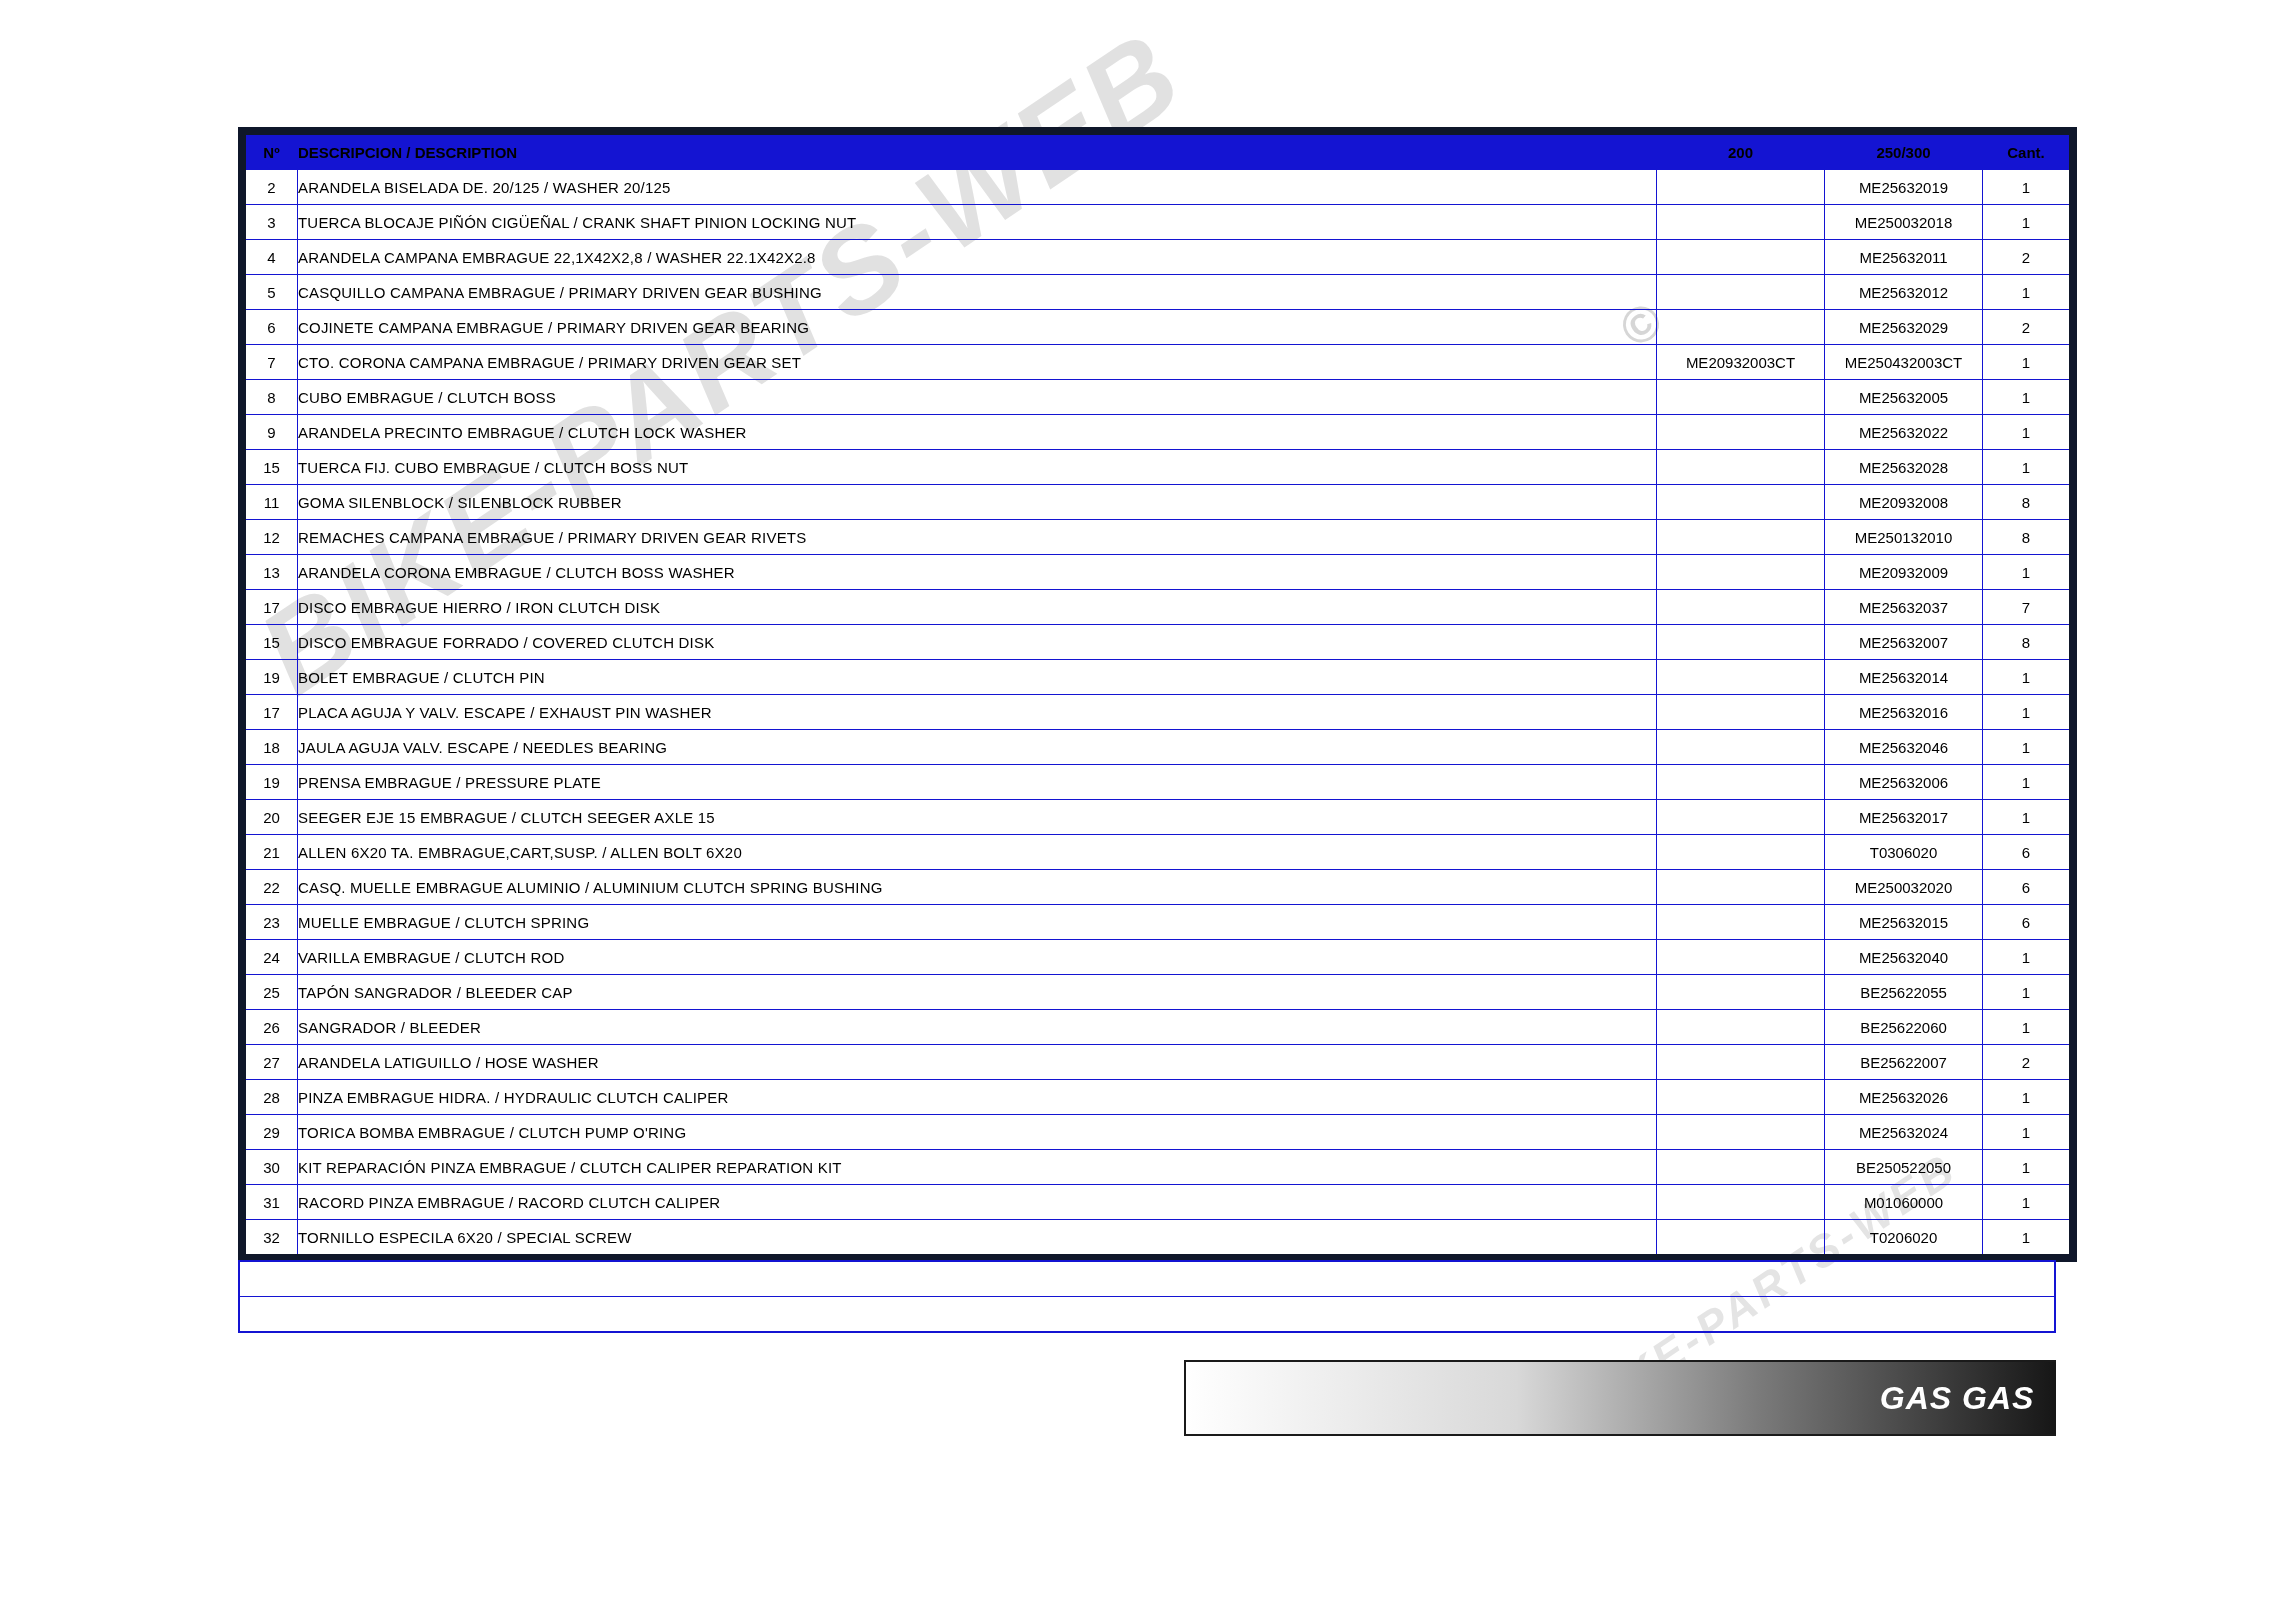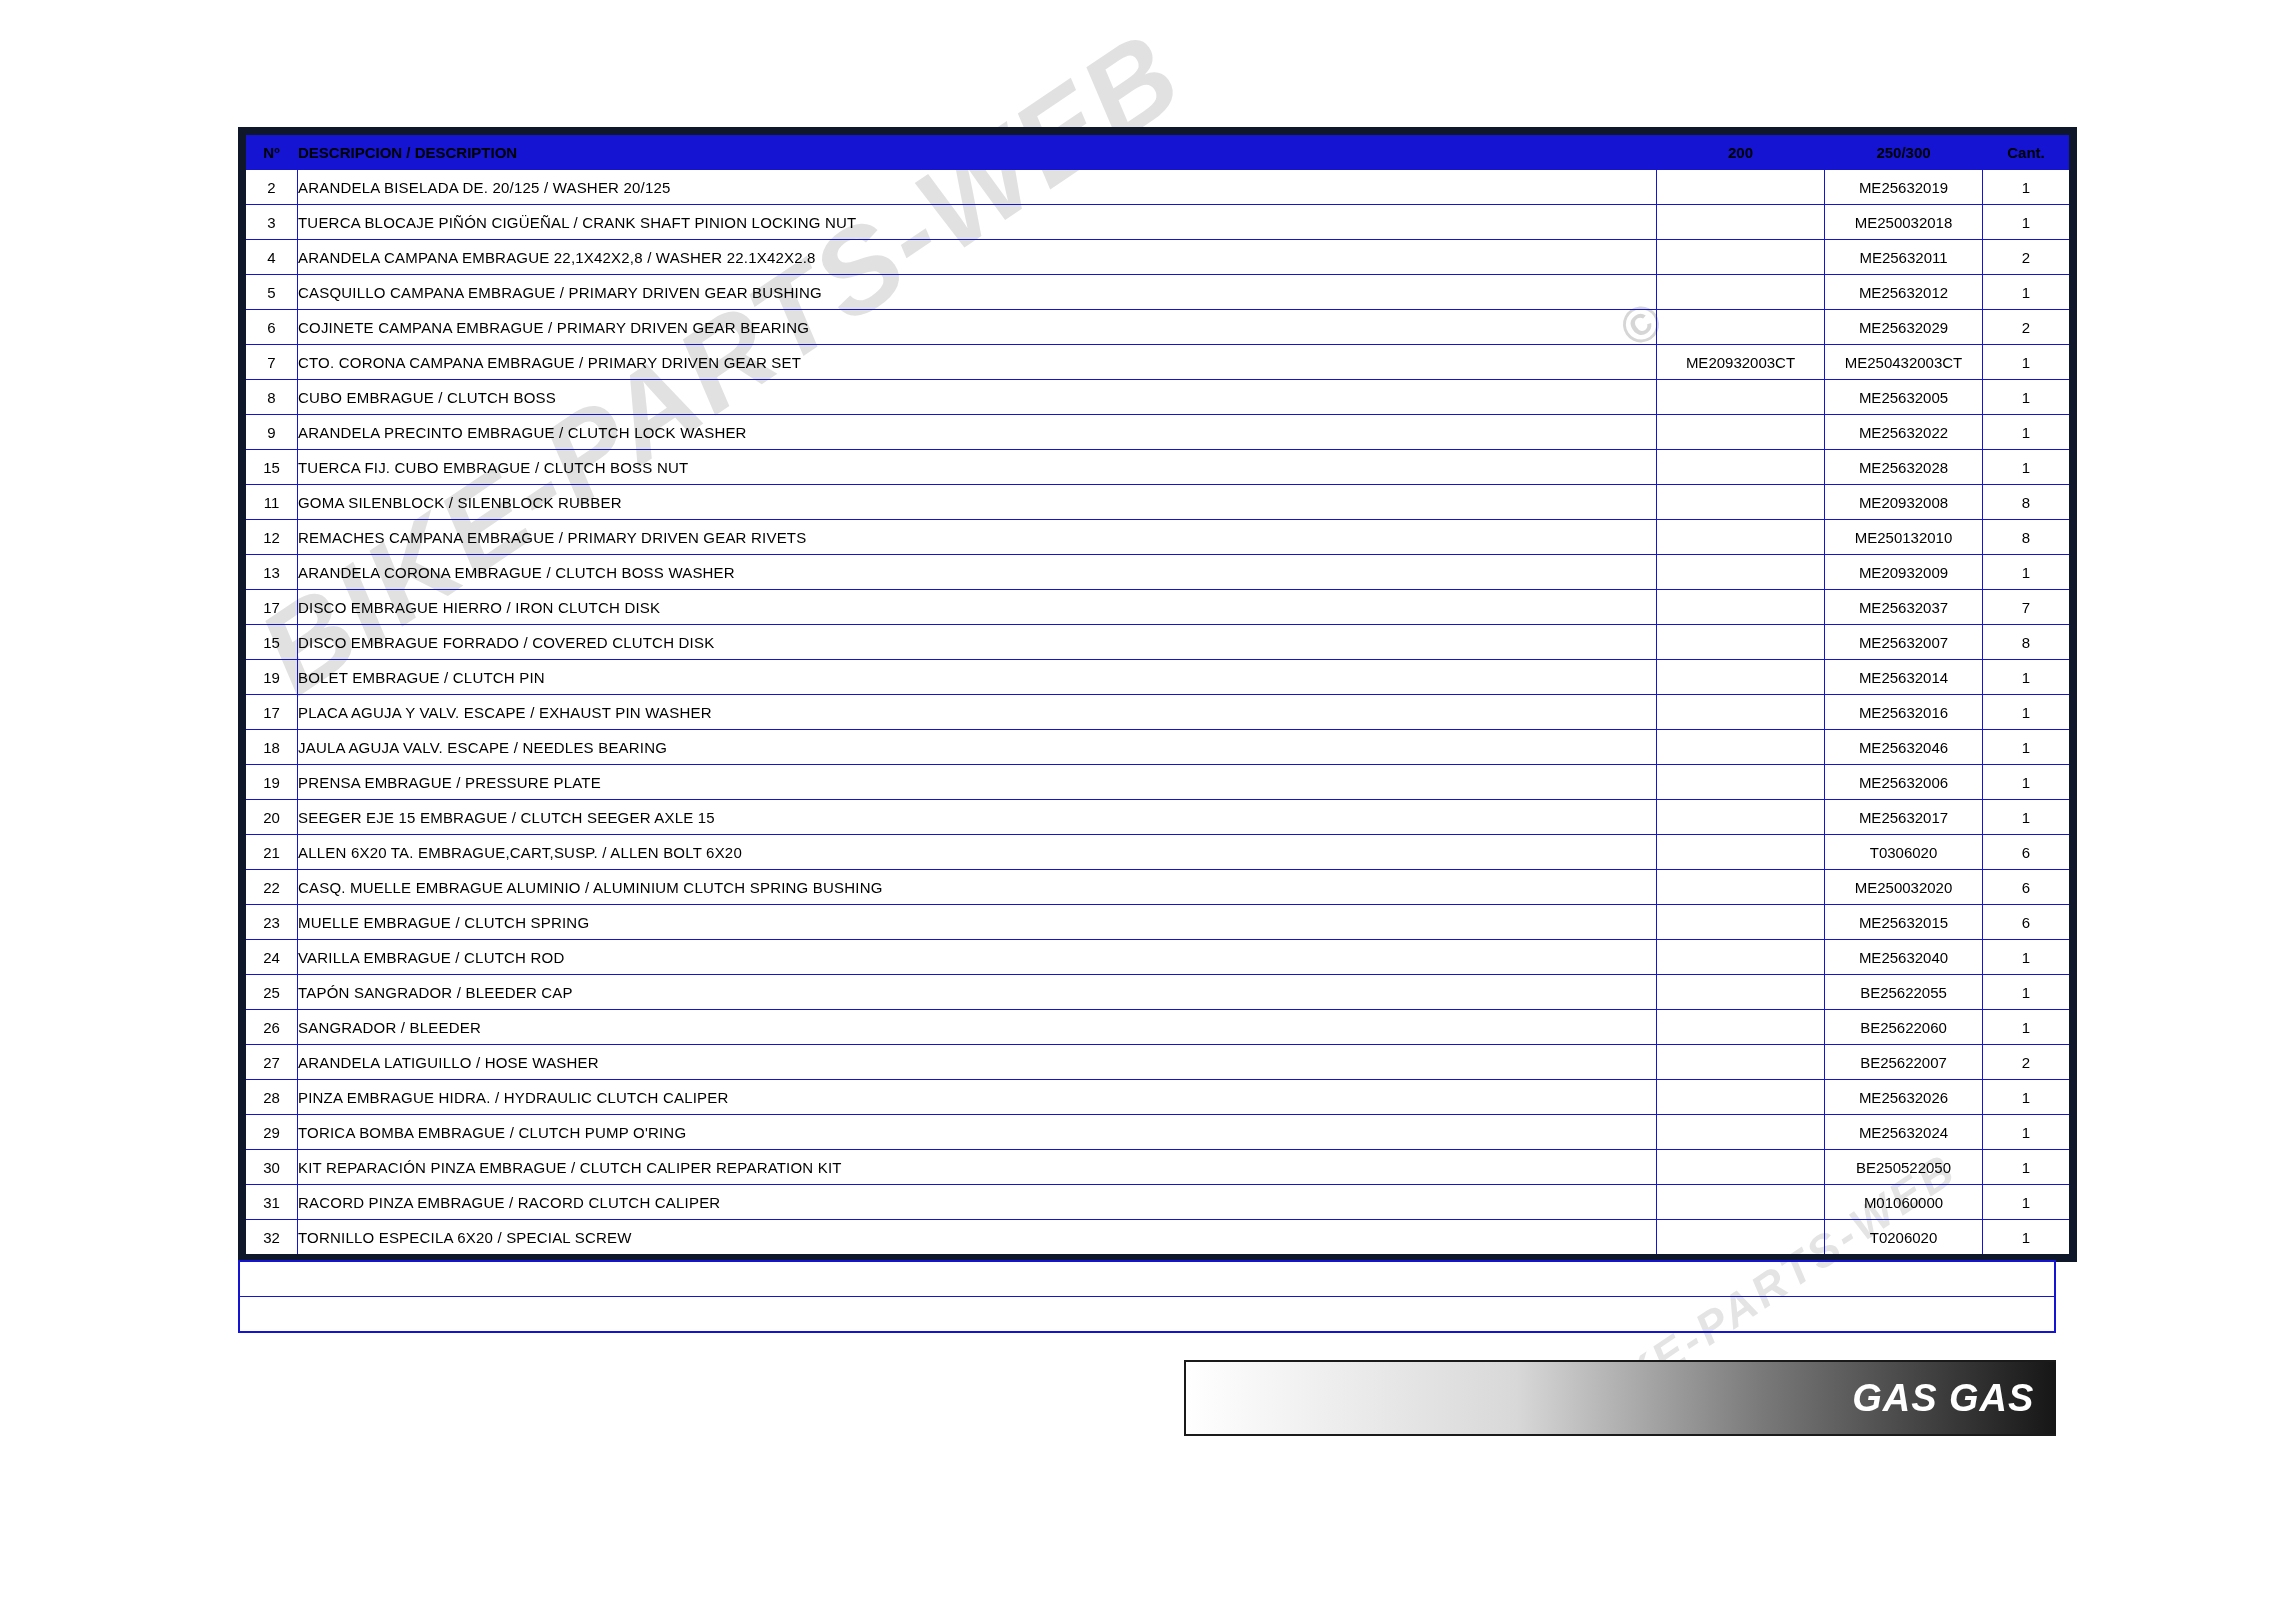--- a/index.html
+++ b/index.html
@@ -132,21 +132,21 @@
     background: linear-gradient(to right, #ffffff 0%, #d8d8d8 38%, #7a7a7a 66%, #161616 100%);
     border: 2px solid #1a1a1a;
     border-right: none;
     display: flex;
     align-items: center;
     justify-content: flex-end;
     padding-right: 21.6px;
     box-sizing: border-box;
   }
   .banner-left .brand {
-    font-size: 38px;
+    font-size: 32px;
     font-weight: bold;
     font-style: italic;
     color: #ffffff;
     letter-spacing: 1px;
   }
   .banner-right {
     width: 247px;
     background: #111111;
     border: 2px solid #111111;
     display: flex;

